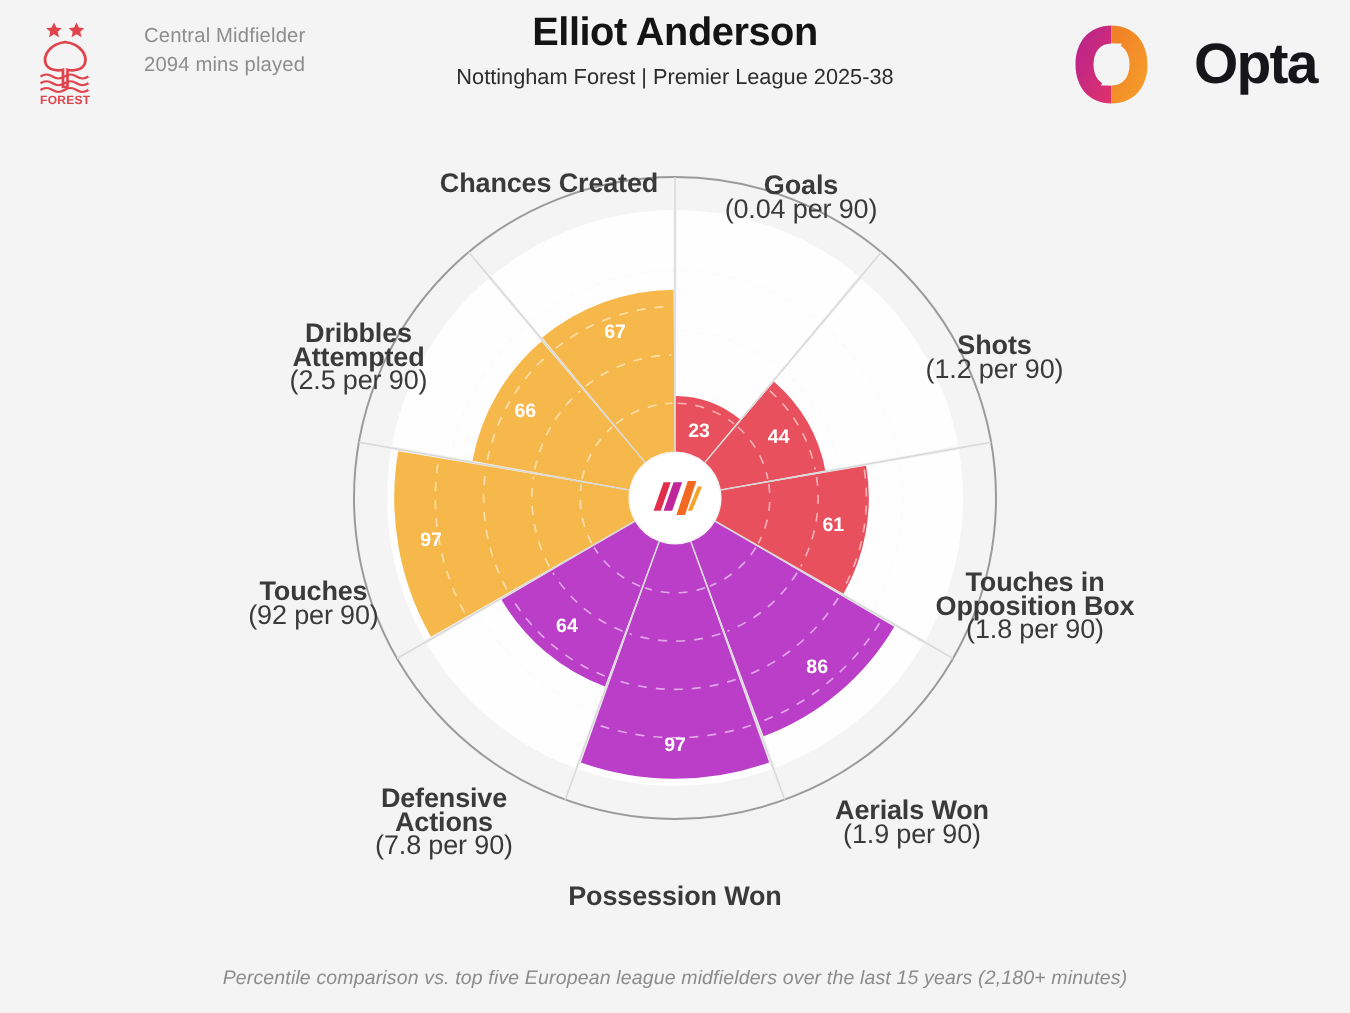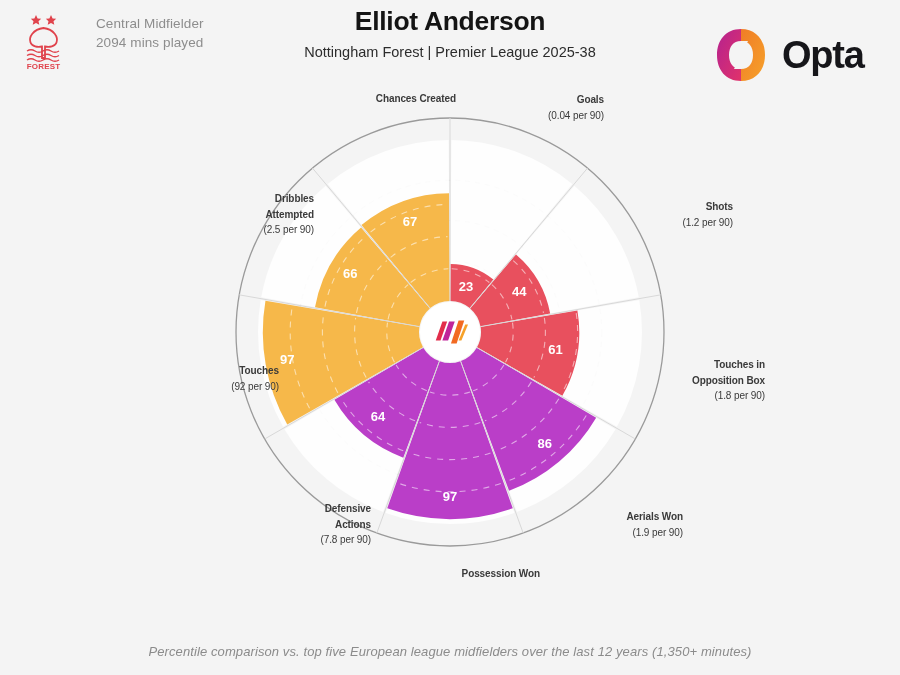--- a/index.html
+++ b/index.html
@@ -25,38 +25,38 @@
   .titles { position: absolute; left: 270px; top: 4px; width: 360px; text-align: center; }
   .player-name {
     font-size: 26.5px; font-weight: bold; color: #141414;
     letter-spacing: -.3px; line-height: 34px; white-space: nowrap;
   }
   .team-line {
     font-size: 14.5px; color: #2c2c2c; line-height: 22px;
     margin-top: 3px; white-space: nowrap;
   }
 
-  .opta-logo { position: absolute; right: 10px; top: 24px; width: 180px; height: 62px;
-               display: flex; align-items: center; gap: 10px; }
+  .opta-logo { position: absolute; right: 10px; top: 12px; width: 180px; height: 62px;
+               display: flex; align-items: center; gap: 24px; }
   .opta-word { font-size: 38px; font-weight: bold; color: #16161a; letter-spacing: -1.2px; line-height: 38px; }
 
   
   .chart-wrap { position: absolute; left: 0; top: 88px; width: 900px; height: 530px; }
   .chart-svg { position: absolute; left: 0; top: 0; }
 
   .slice-value {
     font-size: 13px; font-weight: bold; fill: #ffffff;
     font-family: "Liberation Sans", sans-serif;
     paint-order: stroke; text-anchor: middle; dominant-baseline: middle;
   }
 
   .axis-label {
-    position: absolute; text-align: right;
-    font-size: 10px; color: #3a3a3a; line-height: 15.5px;
-    font-weight: bold; letter-spacing: -.1px; white-space: nowrap;
+    position: absolute; text-align: center;
+    font-size: 18px; color: #3a3a3a; line-height: 15.5px;
+    font-weight: bold; letter-spacing: -.1px; white-space: nowrap; margin-top: 24px;
   }
   .axis-label .sub { font-weight: normal; color: #3a3a3a; }
 
   
   .footer {
     position: absolute; left: 0; bottom: 16px; width: 900px; text-align: center;
     font-size: 13px; font-style: italic; color: #8b8b8b; letter-spacing: .1px;
   }
 </style>
 </head>
@@ -233,14 +233,14 @@
           <div>Dribbles</div>
           <div>Attempted</div>
           <div class="sub">(2.5 per 90)</div>
         </div>
         <div class="axis-label" style="width: 180px; left: 276px; top: 3px;">
           <div>Chances Created</div>
         </div>
       </div>
   </div>
 
-  <div class="footer">Percentile comparison vs. top five European league midfielders over the last 12 years (1,350+ minutes)</div>
+  <div class="footer">Percentile comparison vs. top five European league midfielders over the last 15 years (2,180+ minutes)</div>
 </div>
 
 </body></html>

